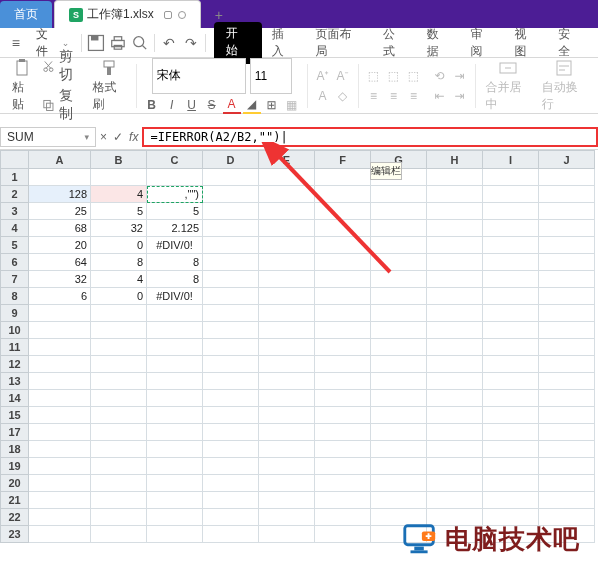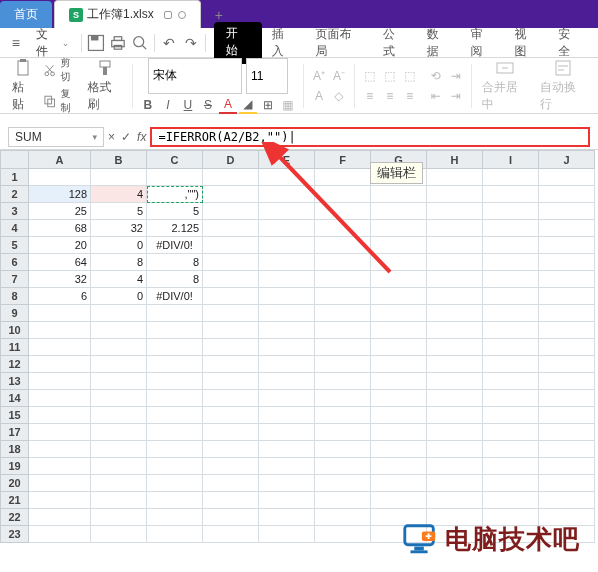--- a/index.html
+++ b/index.html
@@ -24,31 +24,31 @@
 .menu-tab { padding: 4px 10px; color: #555; cursor: pointer; }
 .menu-tab.start { background: #000000; color: #fff; border-radius: 4px; padding: 3px 12px; }
 
 
 .ribbon { display: flex; align-items: center; height: 56px; border-bottom: 1px solid #d8d8d8; padding: 0 4px; background: #fff; }
 .ribbon-group { display: flex; flex-direction: column; align-items: center; gap: 2px; padding: 0 4px; }
 .ribbon-group-h { display: flex; align-items: center; gap: 4px; padding: 0 4px; }
 .vsep { width: 1px; height: 44px; background: #e8e8e8; margin: 0 2px; }
 .big-btn { display: flex; flex-direction: column; align-items: center; gap: 1px; color: #555; cursor: pointer; padding: 2px 4px; }
 .big-btn svg, .big-btn .ico { width: 20px; height: 20px; }
-.small-row { display: flex; align-items: center; gap: 4px; color: #555; cursor: pointer; font-size: 10px; }
+.small-row { display: flex; align-items: center; gap: 4px; color: #555; cursor: pointer; font-size: 14px; }
 .small-row svg { width: 14px; height: 14px; }
 .font-sel, .size-sel { border: 1px solid #ccc; height: 36px; font-size: 12px; padding: 0 4px; background: #fff; }
 .font-sel { width: 94px; }
 .size-sel { width: 42px; }
 .fmt-row { display: flex; gap: 2px; }
 .fmt-btn { width: 18px; height: 18px; display: inline-flex; align-items: center; justify-content: center; color: #666; cursor: pointer; }
 .dimmed { color: #bbb; }
 
 
-.fx-bar { display: flex; align-items: center; height: 26px; border-bottom: 1px solid #d8d8d8; padding: 0 8px; gap: 4px; margin-top: 10px; }
+.fx-bar { display: flex; align-items: center; height: 26px; border-bottom: 1px solid #d8d8d8; padding: 0 0; gap: 4px; margin-top: 10px; }
 .name-box { width: 96px; height: 20px; border: 1px solid #ccc; padding: 0 6px; font-size: 12px; color: #333; display: flex; align-items: center; justify-content: space-between; }
 .fx-btns { display: flex; gap: 6px; color: #666; font-size: 12px; }
 .fx-icon { font-style: italic; color: #666; }
 .fx-input { flex: 1; height: 20px; border: 2px solid #e33; padding: 0 6px; font-size: 12px; font-family: Consolas, monospace; outline: none; }
 
 
 .grid { position: relative; }
 .grid table { border-collapse: collapse; table-layout: fixed; }
 .col-head, .row-head, .corner { background: #e9edf0; border: 1px solid #c6cdd2; text-align: center; color: #444; font-size: 11px; }
 .col-head { height: 18px; }
@@ -58,21 +58,21 @@
 .col-B { width: 56px; }
 .col-C { width: 56px; }
 .col-D, .col-E, .col-F, .col-G, .col-H, .col-I, .col-J { width: 56px; }
 td.cell { border: 1px solid #d6dde2; height: 17px; padding: 0 3px; font-size: 11px; text-align: right; color: #222; white-space: nowrap; }
 td.cell.center { text-align: center; }
 .sel-a2 { background: #e6f0fb; }
 .sel-b2 { background: #fbe6e6; }
 .active-c2 { outline: 1.5px dashed #1fa463; outline-offset: -1px; background: #fff; }
 
 
-.tooltip { position: absolute; left: 370px; top: 162px; background: #fffff0; border: 1px solid #bbb; padding: 1px 6px; font-size: 13px; color: #333; }
+.tooltip { position: absolute; left: 370px; top: 162px; background: #fffff0; border: 1px solid #bbb; padding: 1px 0; font-size: 10px; color: #333; }
 
 
 .arrow-svg { position: absolute; left: 260px; top: 142px; pointer-events: none; }
 
 
 .watermark { position: absolute; right: 18px; bottom: 14px; display: flex; align-items: center; gap: 6px; }
 .wm-icon { width: 38px; height: 38px; }
 .wm-text { font-size: 26px; font-weight: bold; color: #7f1d1d; letter-spacing: 1px; }
 
 .caret { color: #888; font-size: 9px; }

